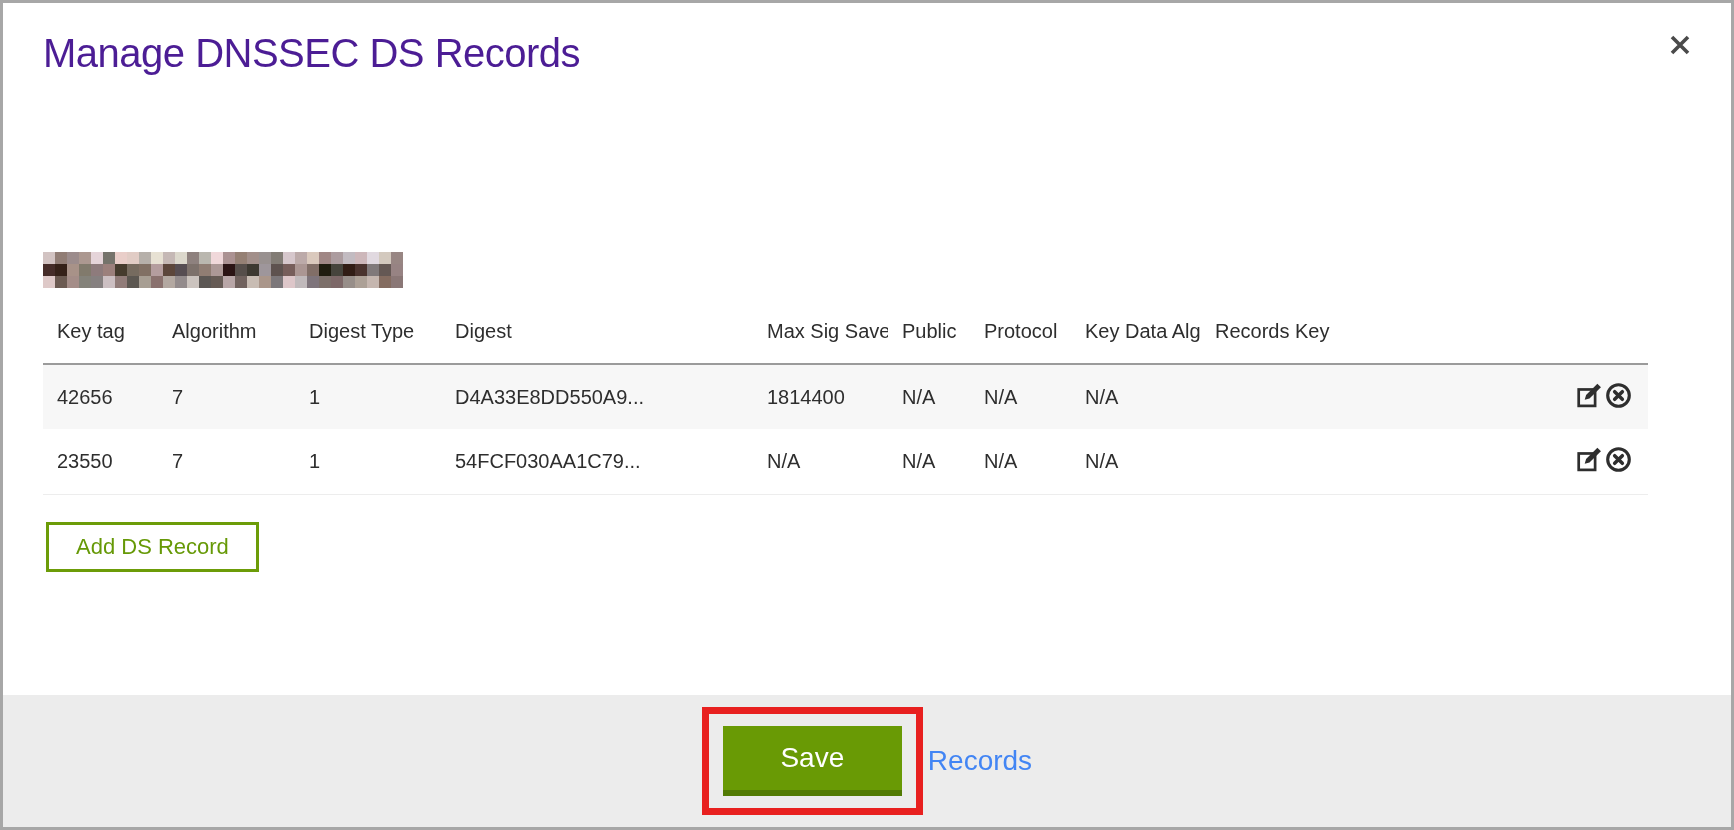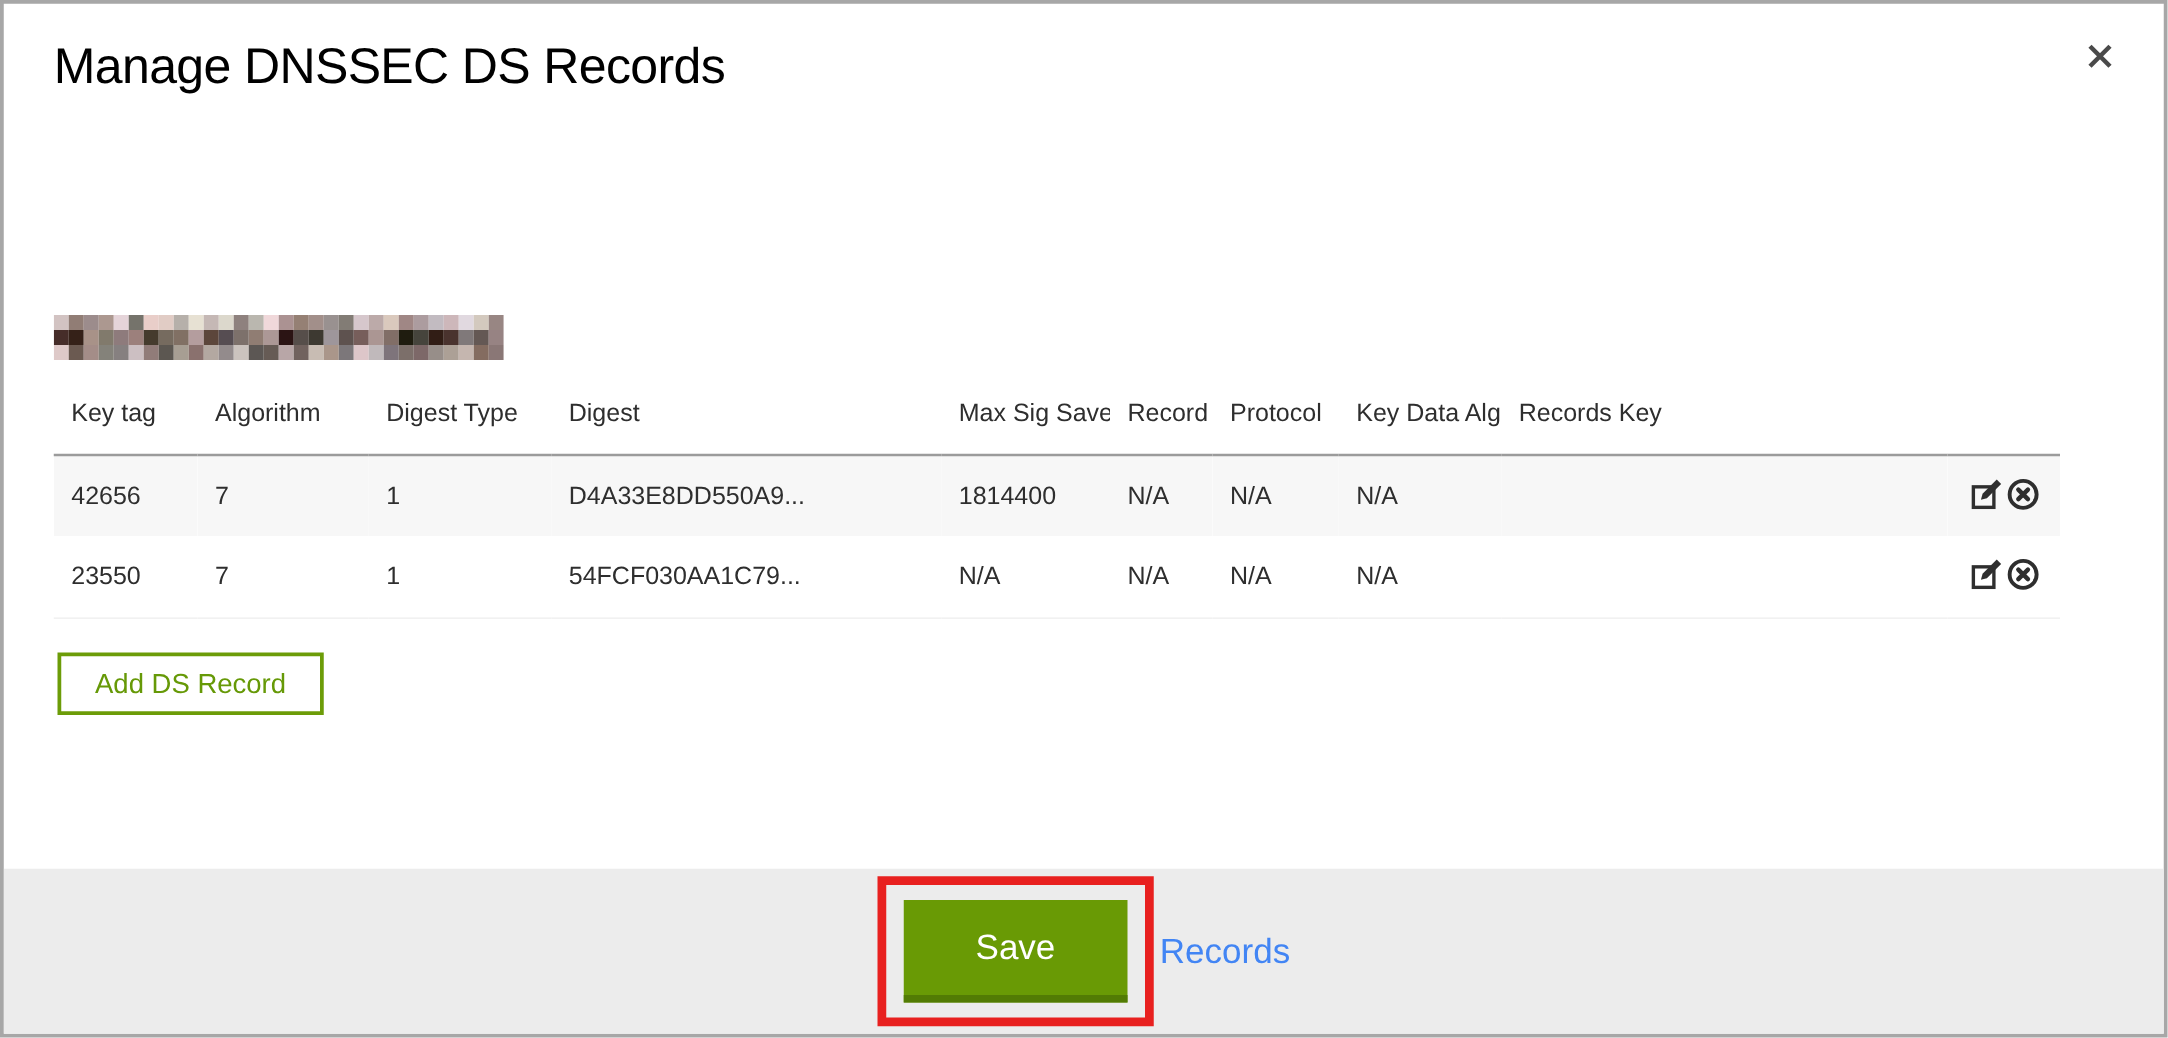--- a/index.html
+++ b/index.html
@@ -10,21 +10,21 @@
     border: 3px solid #a7a7a7;
     position: relative;
     overflow: hidden;
     color: #303030;
   }
   .dialog-body { padding: 0 40px; }
   h1.title {
     margin-top: 28px;
     font-size: 40px;
     font-weight: 400;
-    color: #000000;
+    color: #4c1d95;
     letter-spacing: -0.5px;
   }
   .close-btn {
     position: absolute;
     top: 24px; right: 32px;
     width: 38px; height: 38px;
     background: transparent;
     border: none;
     cursor: pointer;
     padding: 0;
@@ -92,21 +92,21 @@
     align-items: center;
     justify-content: center;
   }
   .save-highlight {
     border: 7px solid #e8201f;
     padding: 12px 14px;
     display: inline-block;
   }
   .save-btn {
     display: block;
-    width: 179px; height: 82px;
+    width: 179px; height: 70px;
     background: #699a05;
     border: none;
     border-bottom: 6px solid #527b04;
     color: #ffffff;
     font-size: 28px;
     font-family: "Liberation Sans", sans-serif;
     cursor: pointer;
   }
   .cancel-link {
     margin-left: 5px;
@@ -237,21 +237,21 @@
         <col style="width:357px">
       <col style="width:90px">
     </colgroup>
     <thead>
       <tr id="header-row">
           <th>Key tag</th>
           <th>Algorithm</th>
           <th>Digest Type</th>
           <th>Digest</th>
           <th>Max Sig Save</th>
-          <th>Record</th>
+          <th>Public</th>
           <th>Protocol</th>
           <th>Key Data Alg</th>
           <th>Records Key</th>
           <th></th>
         </tr>
     </thead>
     <tbody id="table-body">
         <tr>
           <td>42656</td>
           <td>7</td>

